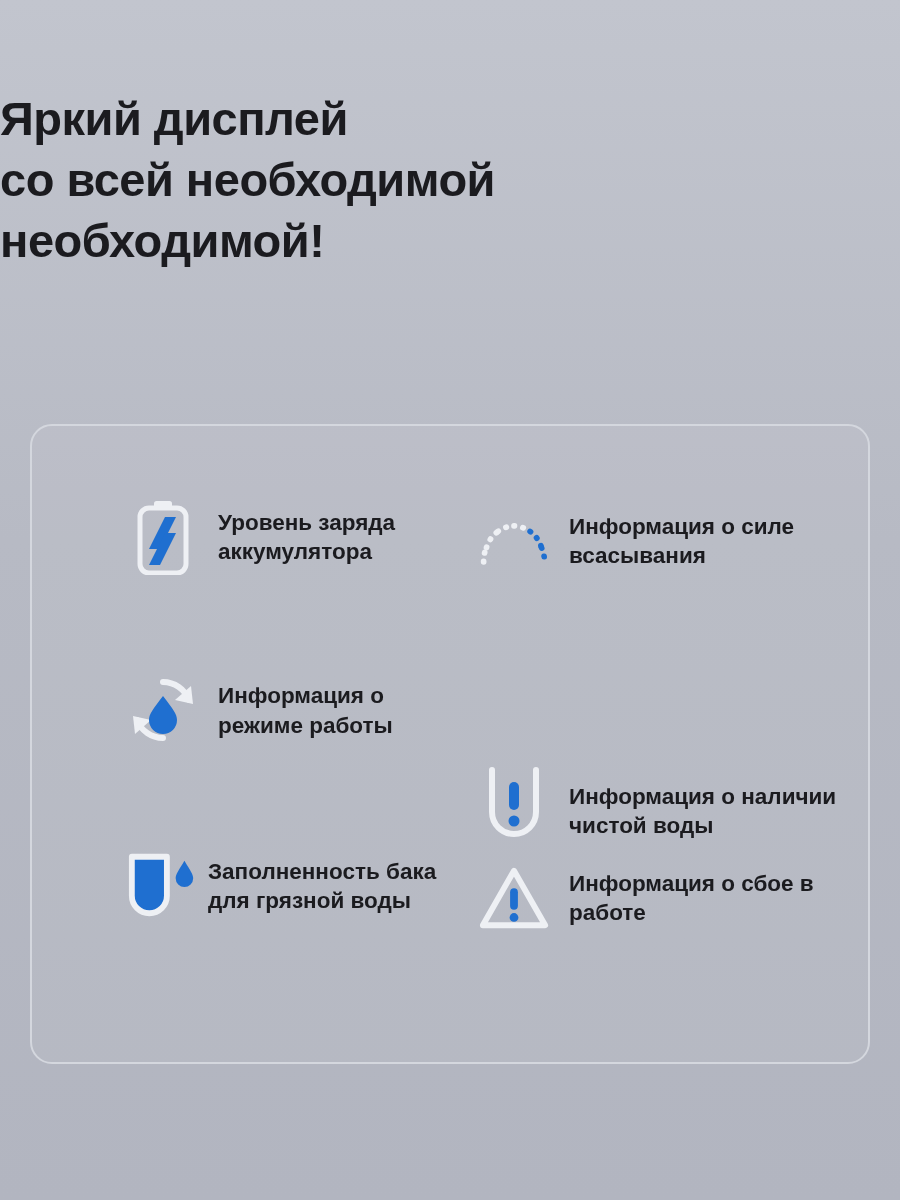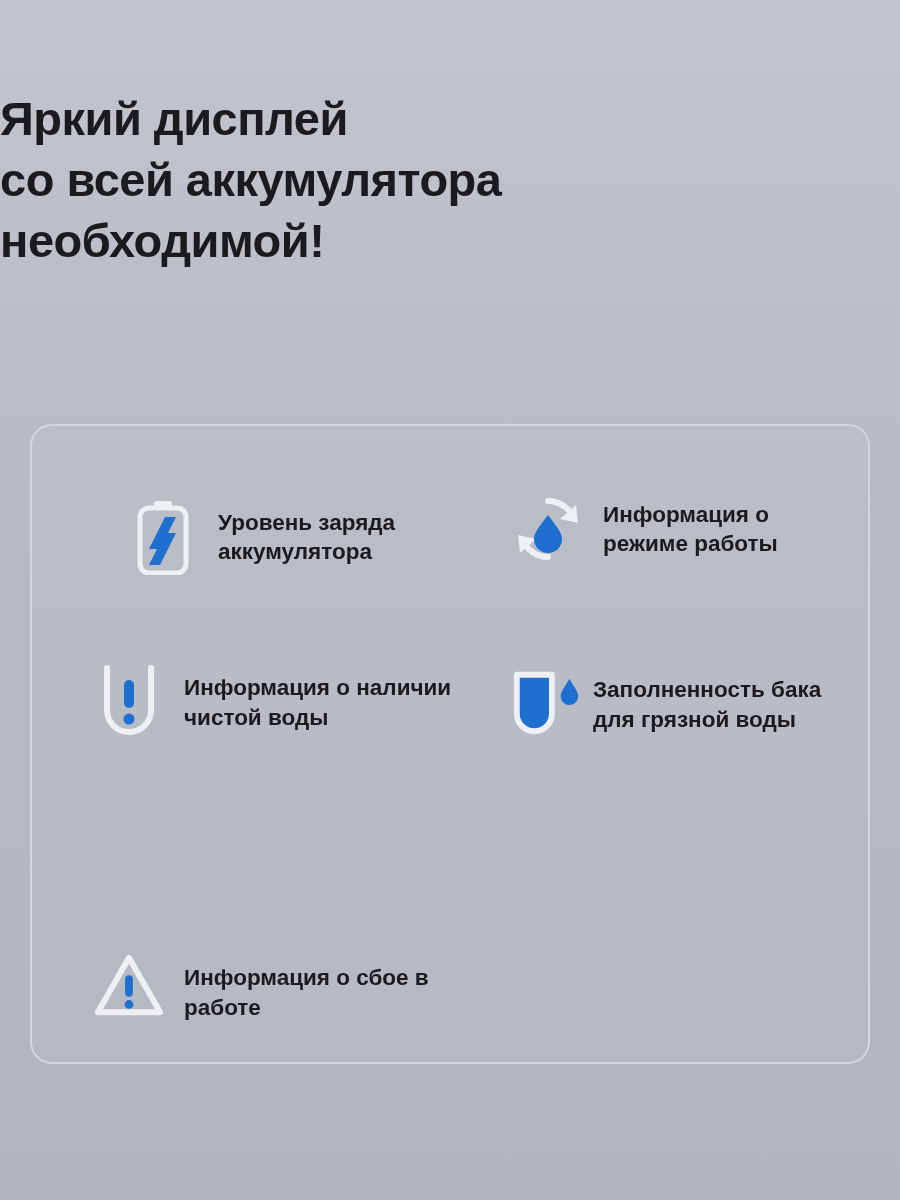--- a/index.html
+++ b/index.html
@@ -81,56 +81,71 @@
     font-size: 22.5px;
     line-height: 1.30;
     padding-top: 8px;
     max-width: 300px;
   }
 
   
   .f1 { padding-left: 58px; padding-top: 22px; }
   .f2 { padding-left: 24px; padding-top: 26px; }
   .f3 { padding-left: 58px; padding-top: 14px; }
-  .f4 { padding-left: 24px; padding-top: 6px; }
+  .f4 { padding-left: 24px; padding-top: 6px; align-items: flex-end; }
   .f5 { padding-left: 58px; padding-top: 8px; gap: 8px; }
-  .f6 { padding-left: 24px; padding-top: 20px; align-items: flex-end; }
+  .f6 { padding-left: 24px; padding-top: 20px; }
 
   .f2 .label, .f4 .label, .f6 .label { max-width: 290px; }
 
   svg { display: block; }
 </style>
 </head>
 <body>
 
 <div class="page">
 
   <div class="headline">
     <span class="line">Яркий дисплей</span>
-    <span class="line">со всей аккумулятора</span>
+    <span class="line">со всей необходимой</span>
     <span class="line">необходимой!</span>
   </div>
 
   <div class="card">
     <div class="grid">
 
       <div class="feature f1">
         <div class="icon-wrap">
           <svg width="56" height="76" viewBox="0 0 56 76">
             <rect x="19" y="2" width="18" height="7" rx="2.5" fill="#eef0f4"></rect>
             <rect x="5" y="9" width="46" height="65" rx="9" fill="none" stroke="#eef0f4" stroke-width="5"></rect>
             <g fill="#1f6fd0">
               <path d="M14 50 L30 18 L41 18 L25 50 Z"></path>
               <path d="M14 66 L30 34 L41 34 L25 66 Z"></path>
             </g>
           </svg>
         </div>
         <div class="label">Уровень заряда аккумулятора</div>
       </div>
 
+      <div class="feature f2">
+        <div class="icon-wrap">
+          <svg width="78" height="56" viewBox="0 0 78 56">
+            <g stroke-linecap="round" stroke-width="6" fill="none">
+              <path d="M7 50 A32 32 0 0 1 10 35" stroke="#eef0f4" stroke-dasharray="0.5 9"></path>
+              <path d="M10 35 A32 32 0 0 1 22 18" stroke="#eef0f4" stroke-dasharray="0.5 9"></path>
+              <path d="M22 18 A32 32 0 0 1 39 12" stroke="#eef0f4" stroke-dasharray="0.5 9"></path>
+              <path d="M39 12 A32 32 0 0 1 56 18" stroke="#eef0f4" stroke-dasharray="0.5 9"></path>
+              <path d="M56 18 A32 32 0 0 1 68 35" stroke="#1f6fd0" stroke-dasharray="0.5 9"></path>
+              <path d="M68 35 A32 32 0 0 1 71 50" stroke="#1f6fd0" stroke-dasharray="0.5 9"></path>
+            </g>
+          </svg>
+        </div>
+        <div class="label">Информация о силе всасывания</div>
+      </div>
 
       <div class="feature f3">
         <div class="icon-wrap">
           <svg width="72" height="72" viewBox="0 0 72 72">
             <path d="M36 8 A28 28 0 0 1 62 26" fill="none" stroke="#eef0f4" stroke-width="6" stroke-linecap="round"></path>
             <path d="M36 64 A28 28 0 0 1 10 46" fill="none" stroke="#eef0f4" stroke-width="6" stroke-linecap="round"></path>
             <polygon points="64,12 66,30 48,26" fill="#eef0f4"></polygon>
             <polygon points="8,60 6,42 24,46" fill="#eef0f4"></polygon>
             <path d="M36 22 C46 35 50 40 50 46 A14 14 0 0 1 22 46 C22 40 26 35 36 22 Z" fill="#1f6fd0"></path>
           </svg>

